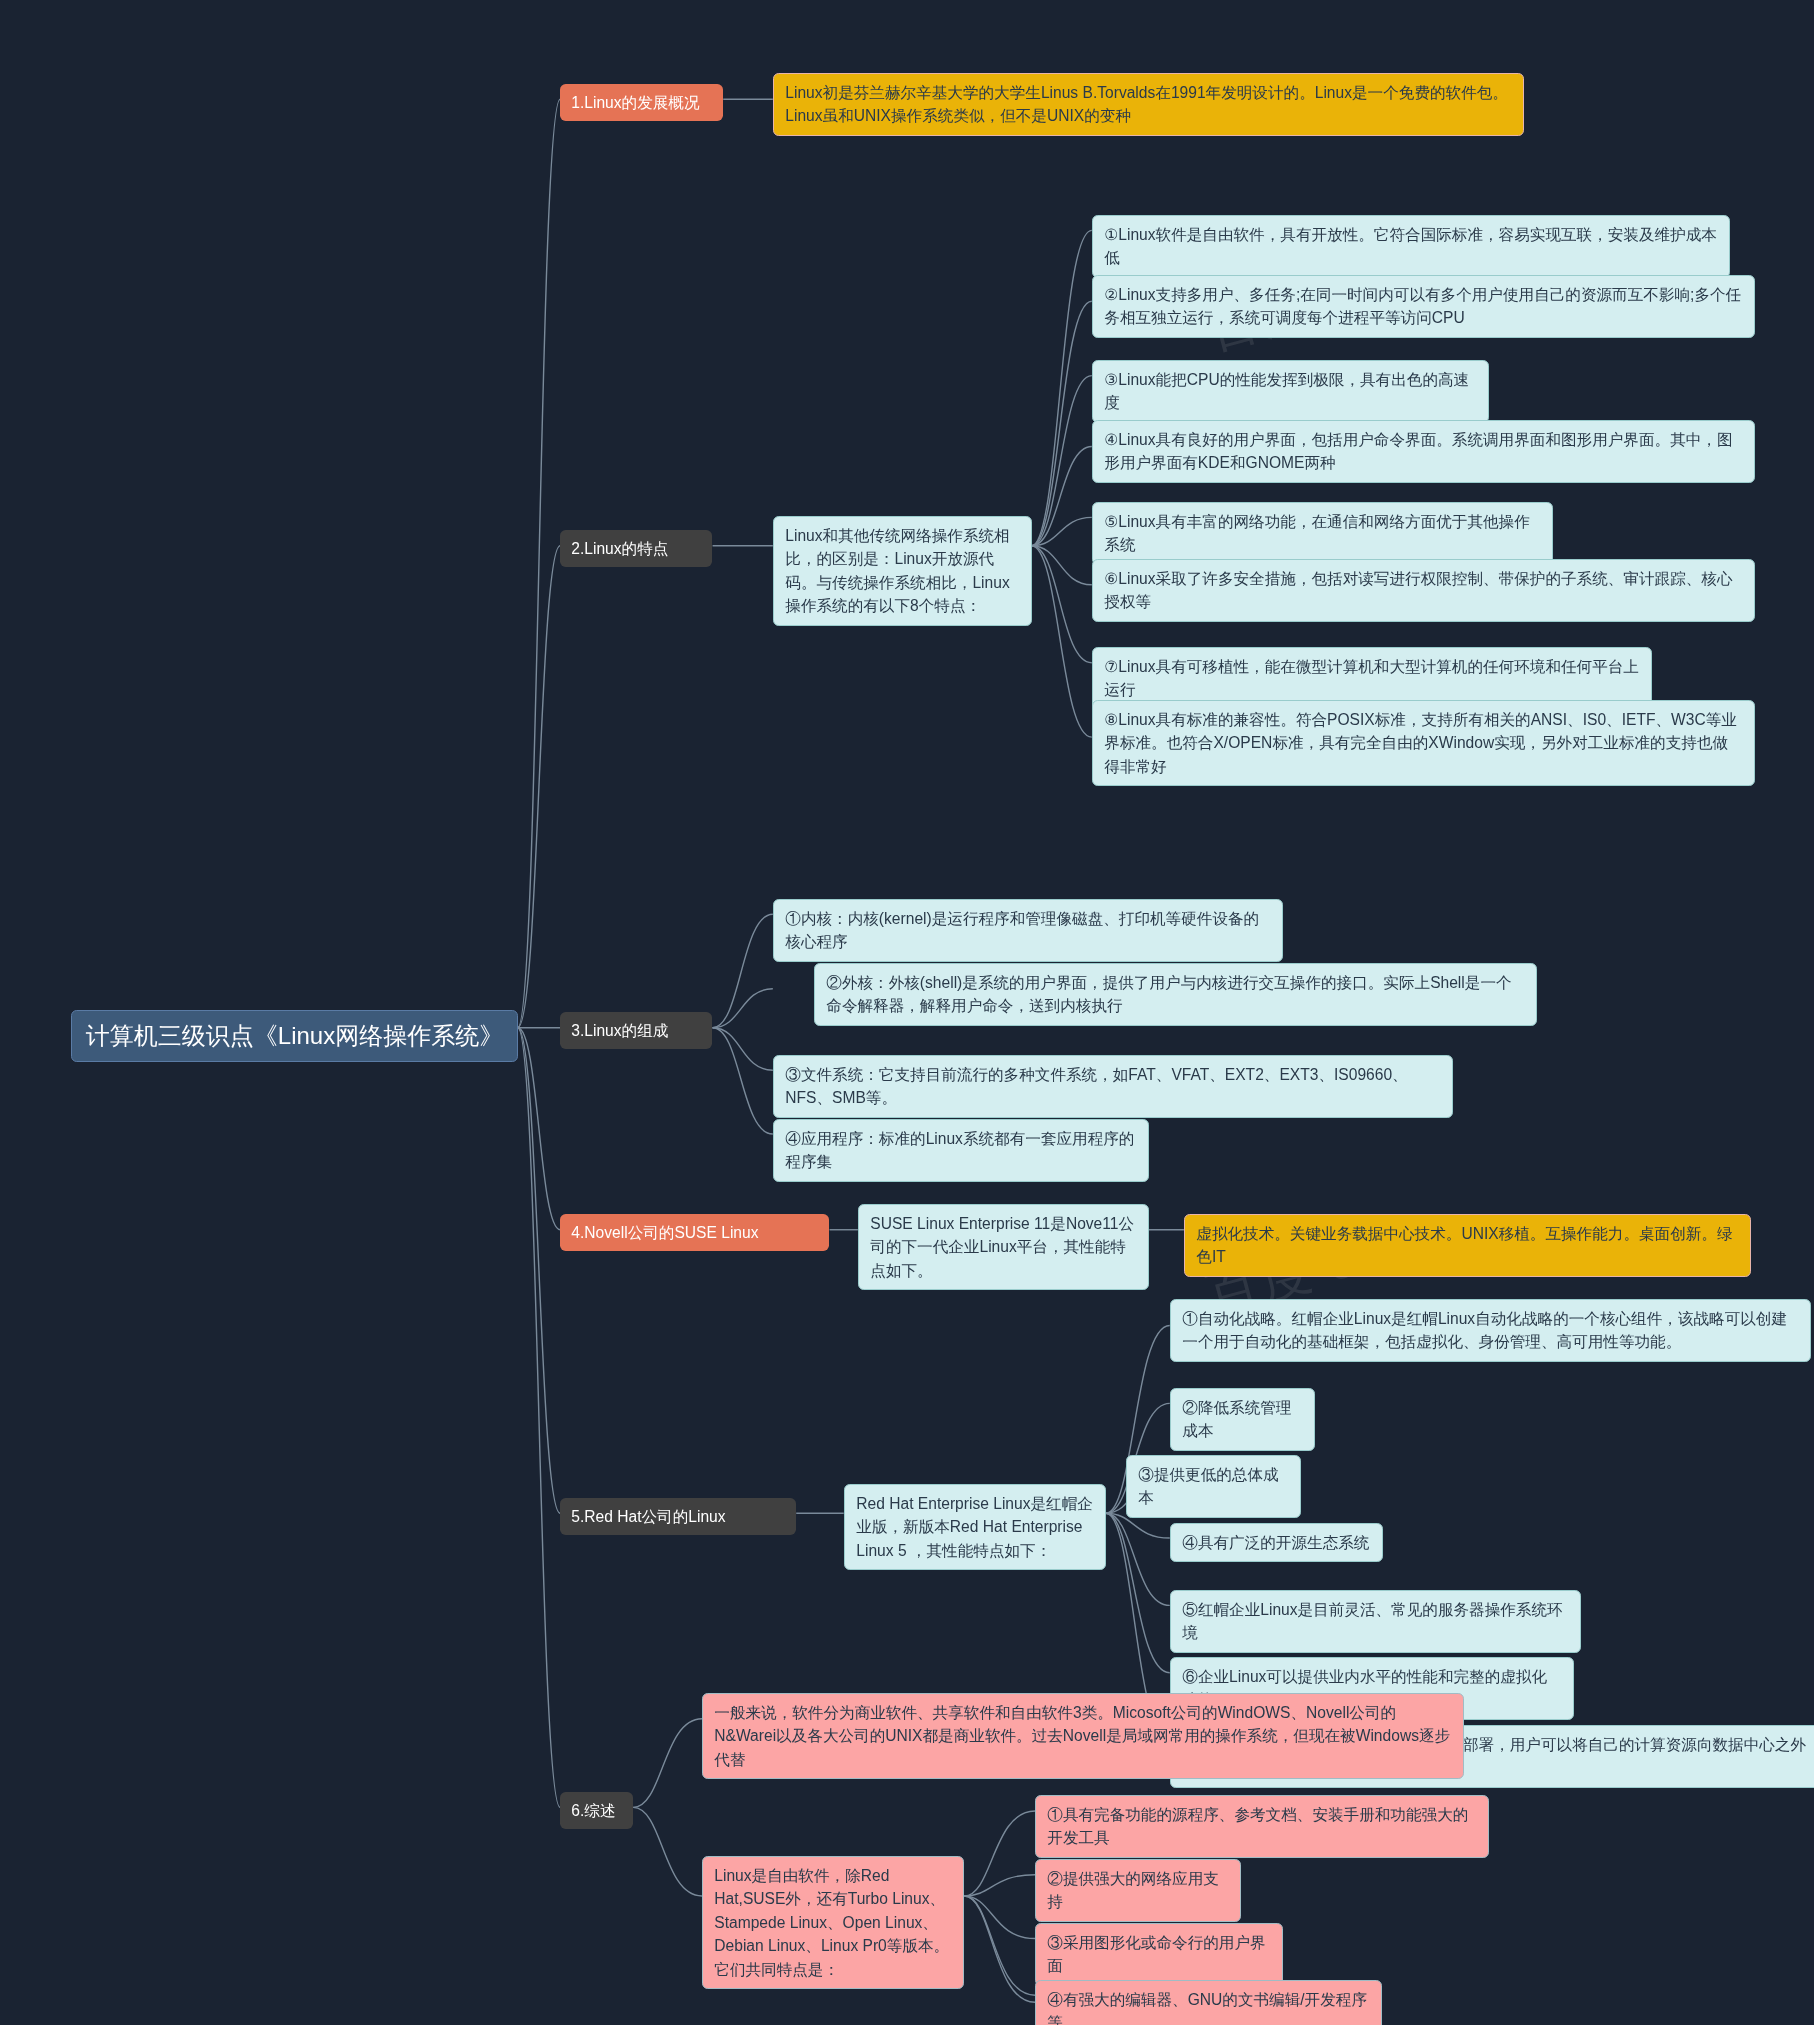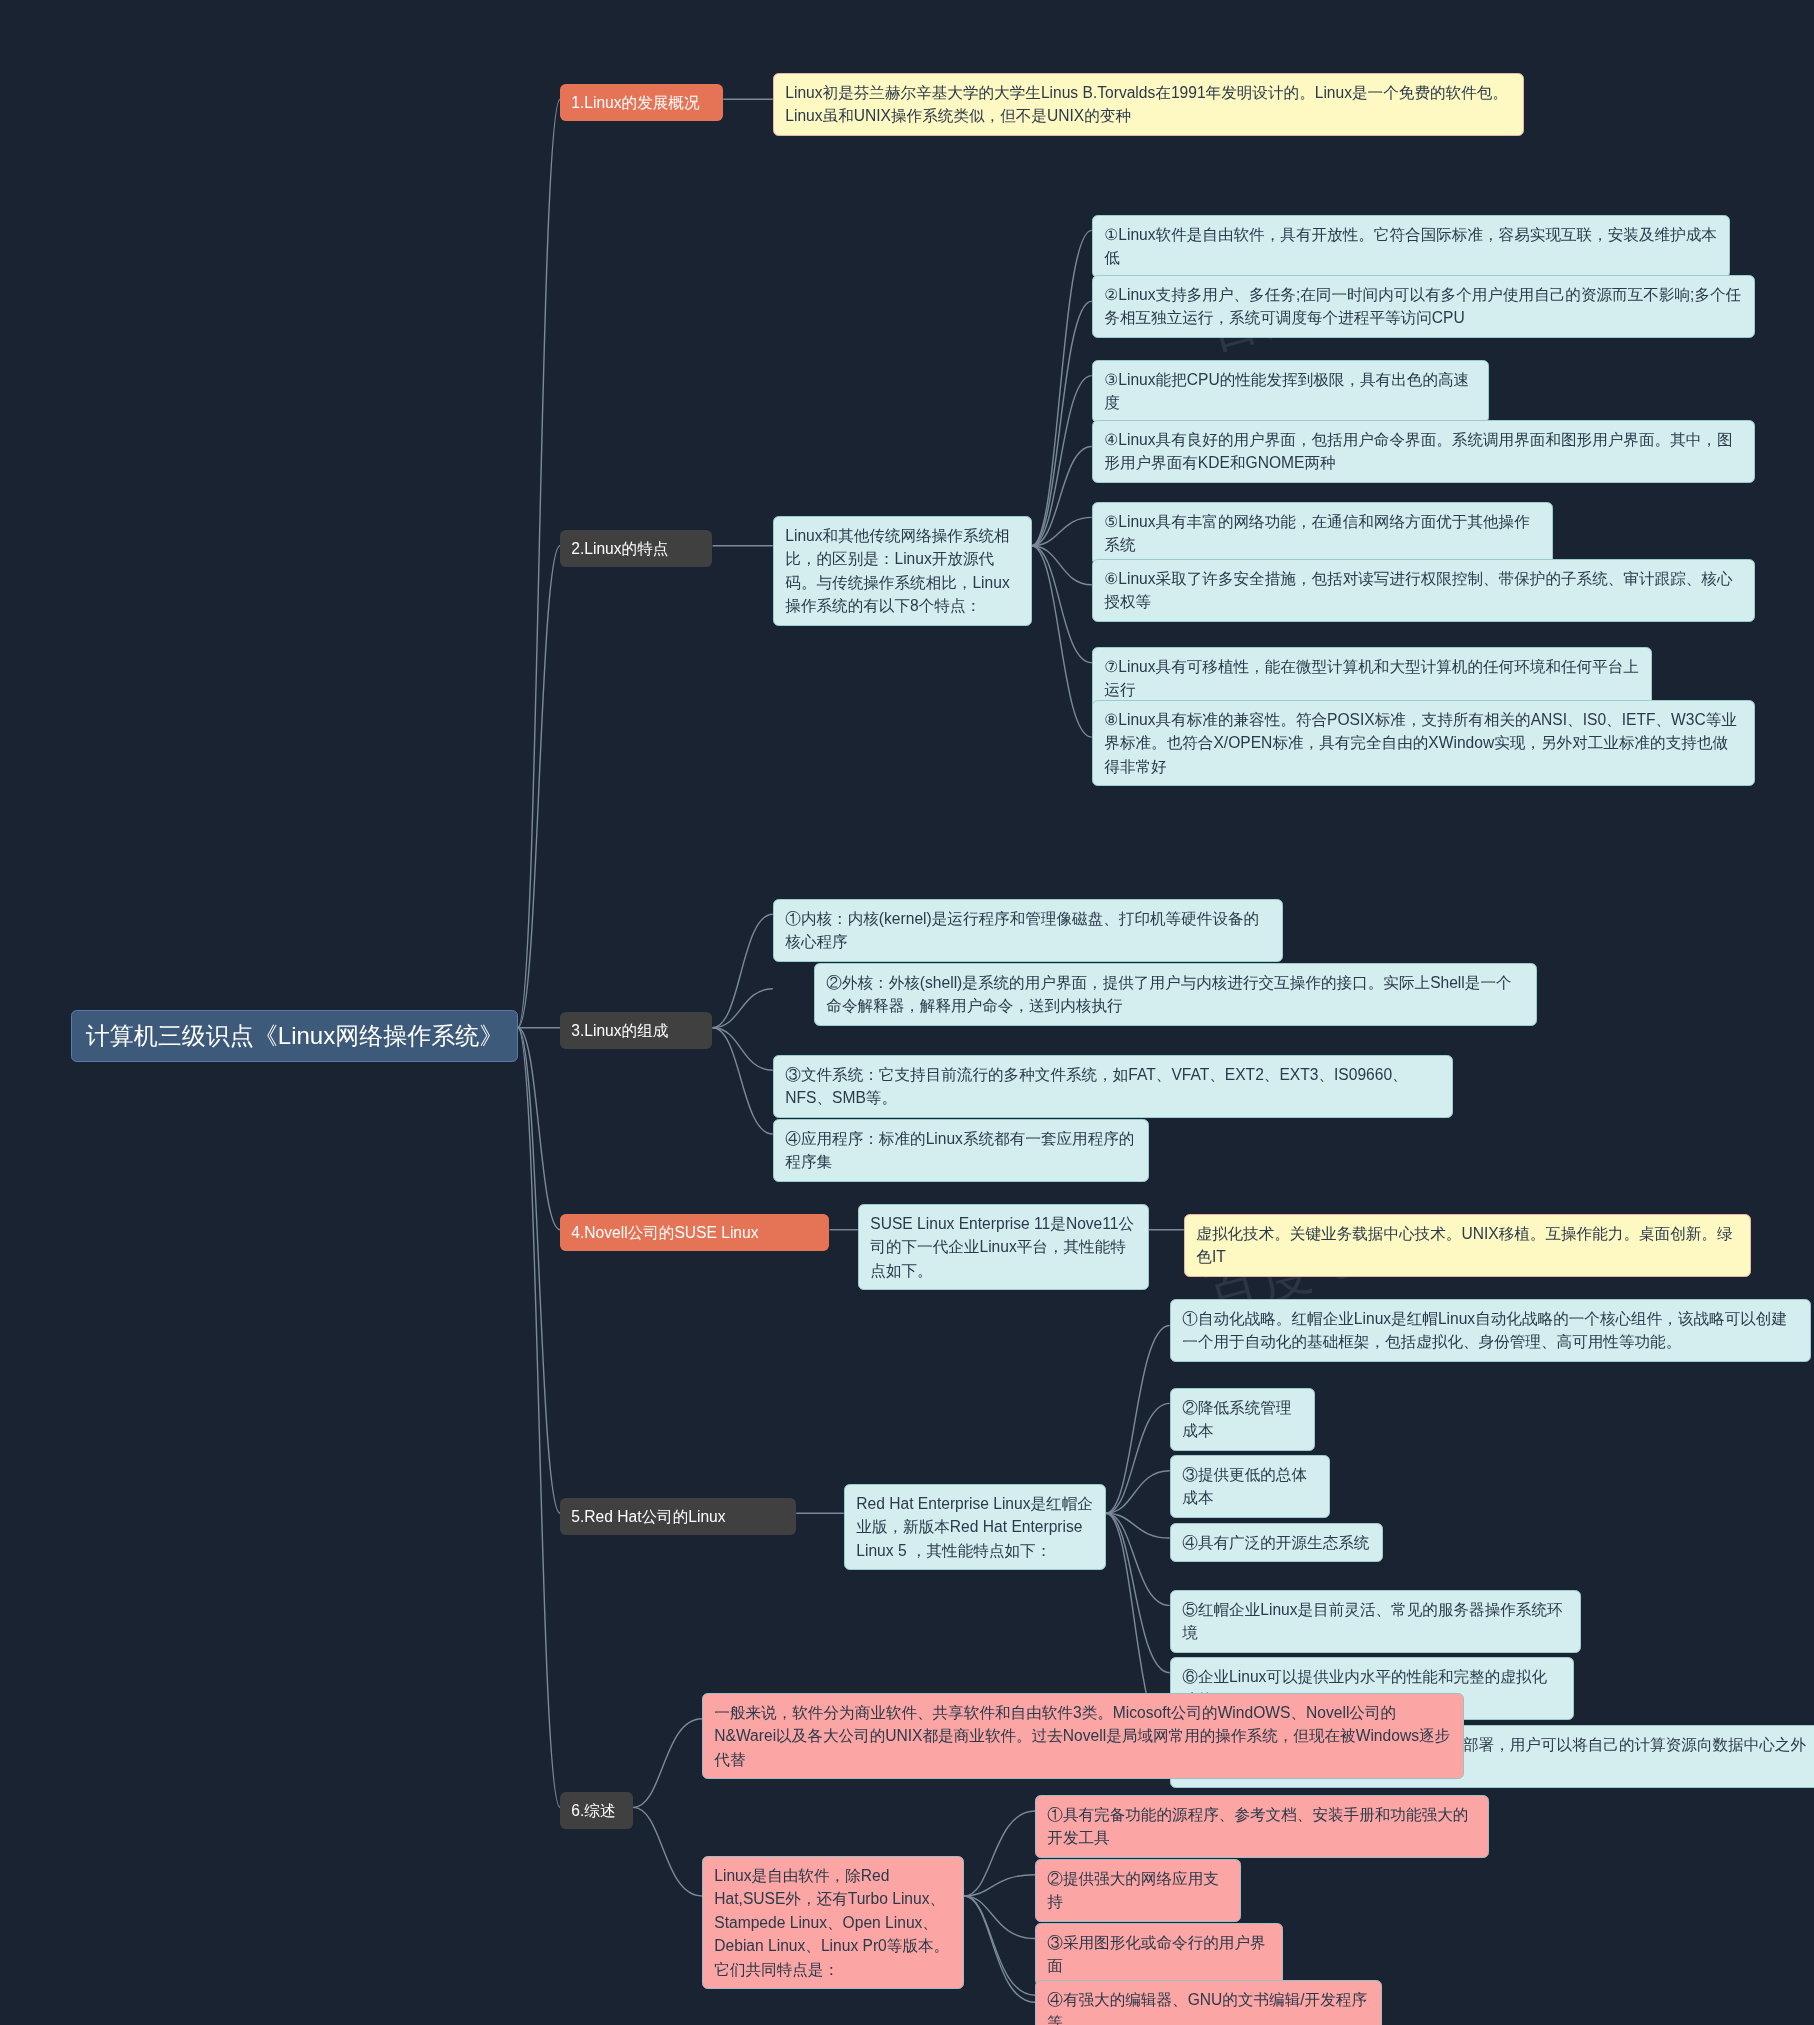--- a/index.html
+++ b/index.html
@@ -1,21 +1,21 @@
 <!DOCTYPE html>
 <html style="font-size:11.3px"><head>
 <meta charset="utf-8">
 <style>
 *{box-sizing:border-box}
 body{margin:0;background:#1a2332;font-family:"Microsoft YaHei","SimHei",sans-serif;font-size:15.6px;color:#e0e0e0;position:relative;width:1815px;height:2025px;overflow:hidden}
 .node{position:absolute;border-radius:5.7px;padding:7px 11.3px;line-height:1.5}
 .root{background:#3d5a7a;color:#fff;border:0.7px solid #5a7ba5}
 .orange{background:#e57355;color:#fff}
 .teal{background:#404040;color:#fff}
-.pink{background:#fef9c3;color:#2a3a4a;border:0.7px solid #e8b5ab}
+.pink{background:#eab308;color:#2a3a4a;border:0.7px solid #e8b5ab}
 .lteal{background:#d4eef0;color:#2a3a4a;border:0.7px solid #9cc}
 .lblue{background:#fca5a5;color:#2a3a4a;border:0.7px solid #a0bcc5}
 .wm{position:absolute;color:rgba(200,200,200,.12);font-size:51px;transform:rotate(-15deg);pointer-events:none;font-weight:300;letter-spacing:2.8px}
 svg{position:absolute;top:0;left:0;pointer-events:none}
 </style>
 </head>
 <body>
 
 <svg width="1815" height="2025" viewBox="0 0 2560 2857">
 <g stroke="#7a8a9a" stroke-width="2" fill="none">
@@ -86,21 +86,21 @@
 <div class="node lteal" style="top:1119px;left:773px;width:376px">④应用程序：标准的Linux系统都有一套应用程序的程序集</div>
 
 <div class="node orange" style="top:1214px;left:560px;width:269px">4.Novell公司的SUSE Linux</div>
 <div class="node lteal" style="top:1204px;left:858px;width:291px">SUSE Linux Enterprise 11是Nove11公司的下一代企业Linux平台，其性能特点如下。</div>
 <div class="node pink" style="top:1214px;left:1184px;width:567px">虚拟化技术。关键业务载据中心技术。UNIX移植。互操作能力。桌面创新。绿色IT</div>
 
 <div class="node teal" style="top:1498px;left:560px;width:236px">5.Red Hat公司的Linux</div>
 <div class="node lteal" style="top:1484px;left:844px;width:262px">Red Hat Enterprise Linux是红帽企业版，新版本Red Hat Enterprise Linux 5 ，其性能特点如下：</div>
 <div class="node lteal" style="top:1299px;left:1170px;width:641px">①自动化战略。红帽企业Linux是红帽Linux自动化战略的一个核心组件，该战略可以创建一个用于自动化的基础框架，包括虚拟化、身份管理、高可用性等功能。</div>
 <div class="node lteal" style="top:1388px;left:1170px;width:145px">②降低系统管理成本</div>
-<div class="node lteal" style="top:1455px;left:1170px;width:160px">③提供更低的总体成本</div>
+<div class="node lteal" style="top:1455px;left:1126px;width:175px">③提供更低的总体成本</div>
 <div class="node lteal" style="top:1523px;left:1170px;width:213px">④具有广泛的开源生态系统</div>
 <div class="node lteal" style="top:1590px;left:1170px;width:411px">⑤红帽企业Linux是目前灵活、常见的服务器操作系统环境</div>
 <div class="node lteal" style="top:1657px;left:1170px;width:404px">⑥企业Linux可以提供业内水平的性能和完整的虚拟化功能</div>
 <div class="node lteal" style="top:1725px;left:1170px;width:652px">⑦软件即服务。通过软件即服务或云计算部署，用户可以将自己的计算资源向数据中心之外扩展</div>
 
 <div class="node teal" style="top:1792px;left:560px;width:73px">6.综述</div>
 <div class="node lblue" style="top:1693px;left:702px;width:762px">一般来说，软件分为商业软件、共享软件和自由软件3类。Micosoft公司的WindOWS、Novell公司的N&amp;Warei以及各大公司的UNIX都是商业软件。过去Novell是局域网常用的操作系统，但现在被Windows逐步代替</div>
 <div class="node lblue" style="top:1856px;left:702px;width:262px">Linux是自由软件，除Red Hat,SUSE外，还有Turbo Linux、Stampede Linux、Open Linux、Debian Linux、Linux Pr0等版本。它们共同特点是：</div>
 <div class="node lblue" style="top:1795px;left:1035px;width:454px">①具有完备功能的源程序、参考文档、安装手册和功能强大的开发工具</div>
 <div class="node lblue" style="top:1859px;left:1035px;width:206px">②提供强大的网络应用支持</div>

